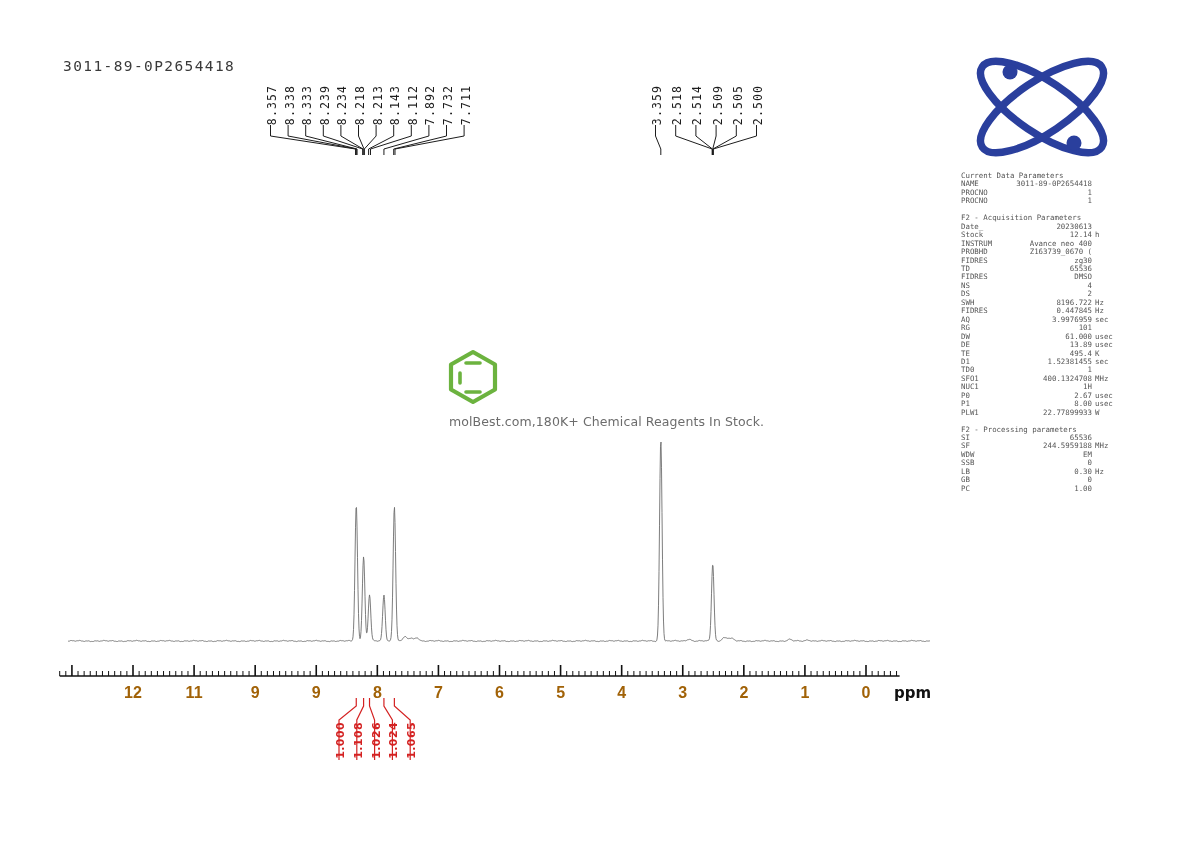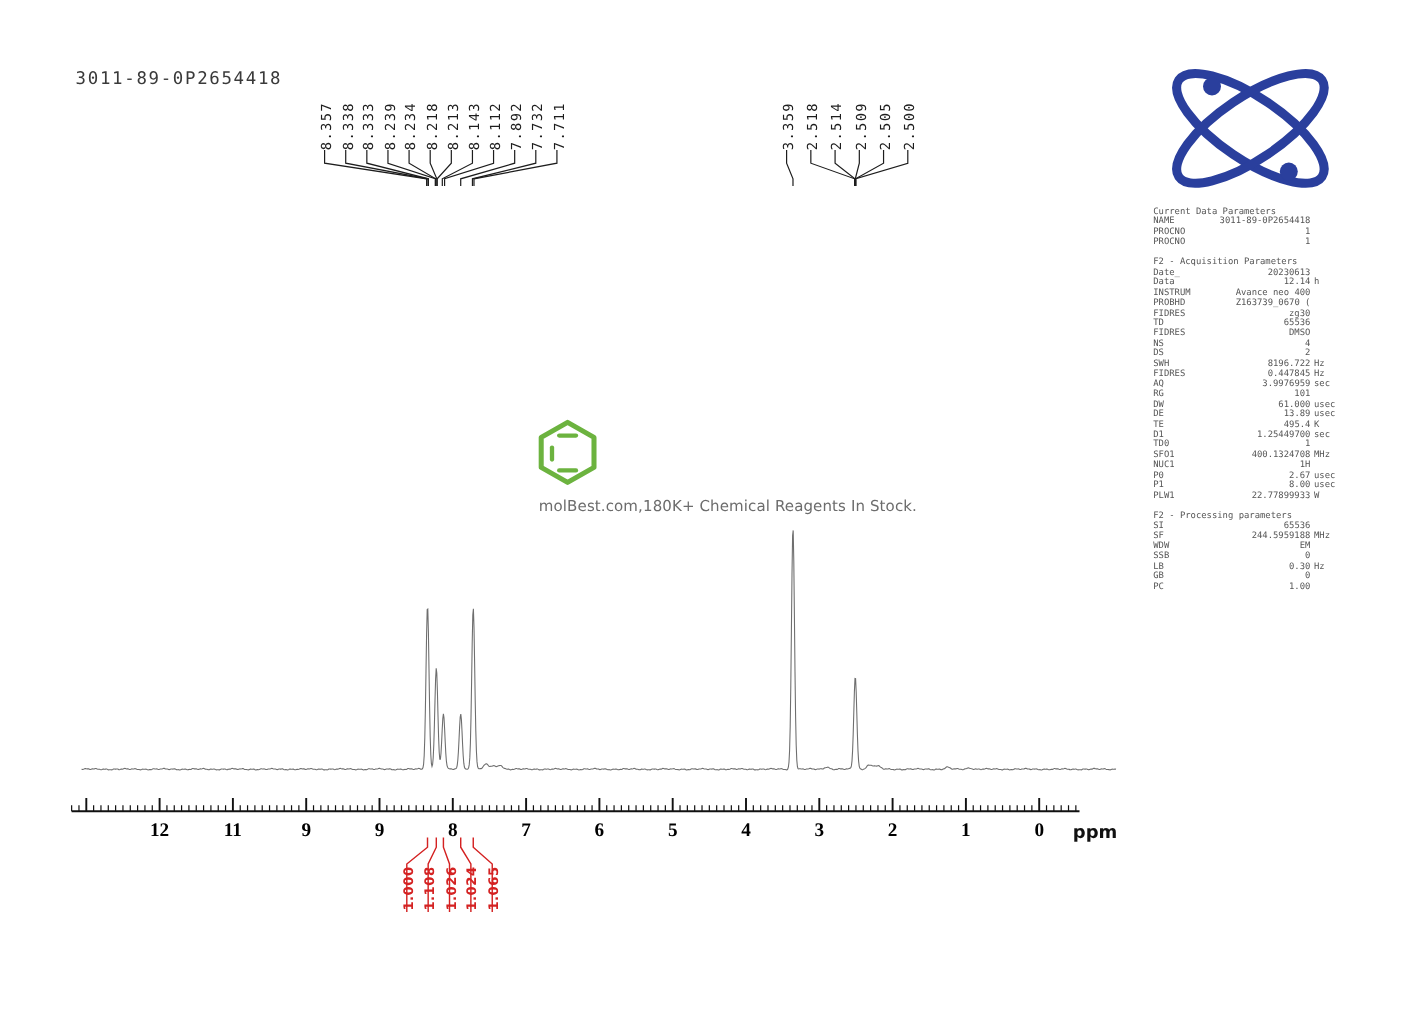--- a/index.html
+++ b/index.html
@@ -59,22 +59,22 @@
     font-family:"DejaVu Sans",sans-serif;font-size:12.5px;
     color:#6c6c6c;white-space:nowrap;letter-spacing:0.1px;
   }
 
   
   #spectrum{left:0;top:0;width:1190px;height:842px;pointer-events:none;}
 
   
   #axis-area{left:0;top:0;width:1190px;height:842px;}
   .axis-num{
-    position:absolute;font-family:Liberation Serif, serif;font-weight:bold;
-    font-size:16px;color:#000000;transform:translateX(-50%);white-space:nowrap;
+    position:absolute;font-family:Liberation Sans, sans-serif;font-weight:bold;
+    font-size:16px;color:#a16207;transform:translateX(-50%);white-space:nowrap;
   }
   #axis-unit{
     position:absolute;left:894px;top:684px;
     font-family:"DejaVu Sans",sans-serif;font-weight:bold;font-size:15px;color:#111;
   }
 
   
   .integ-label{
     position:absolute;bottom:0;
     writing-mode:vertical-rl;transform:rotate(180deg);
@@ -147,36 +147,36 @@
   <div class="param-head">Current Data Parameters</div>
   <div id="param-sec1">
       <div class="param-row"><span class="param-key">NAME</span><span class="param-val">3011-89-0P2654418</span><span class="param-unit"></span></div>
       <div class="param-row"><span class="param-key">PROCNO</span><span class="param-val">1</span><span class="param-unit"></span></div>
       <div class="param-row"><span class="param-key">PROCNO</span><span class="param-val">1</span><span class="param-unit"></span></div>
     </div>
   <div class="param-gap"></div>
   <div class="param-head">F2 - Acquisition Parameters</div>
   <div id="param-sec2">
       <div class="param-row"><span class="param-key">Date_</span><span class="param-val">20230613</span><span class="param-unit"></span></div>
-      <div class="param-row"><span class="param-key">Data</span><span class="param-val">12.14</span><span class="param-unit">h</span></div>
+      <div class="param-row"><span class="param-key">Stock</span><span class="param-val">12.14</span><span class="param-unit">h</span></div>
       <div class="param-row"><span class="param-key">INSTRUM</span><span class="param-val">Avance neo 400</span><span class="param-unit"></span></div>
       <div class="param-row"><span class="param-key">PROBHD</span><span class="param-val">Z163739_0670 (</span><span class="param-unit"></span></div>
       <div class="param-row"><span class="param-key">FIDRES</span><span class="param-val">zg30</span><span class="param-unit"></span></div>
       <div class="param-row"><span class="param-key">TD</span><span class="param-val">65536</span><span class="param-unit"></span></div>
       <div class="param-row"><span class="param-key">FIDRES</span><span class="param-val">DMSO</span><span class="param-unit"></span></div>
       <div class="param-row"><span class="param-key">NS</span><span class="param-val">4</span><span class="param-unit"></span></div>
       <div class="param-row"><span class="param-key">DS</span><span class="param-val">2</span><span class="param-unit"></span></div>
       <div class="param-row"><span class="param-key">SWH</span><span class="param-val">8196.722</span><span class="param-unit">Hz</span></div>
       <div class="param-row"><span class="param-key">FIDRES</span><span class="param-val">0.447845</span><span class="param-unit">Hz</span></div>
       <div class="param-row"><span class="param-key">AQ</span><span class="param-val">3.9976959</span><span class="param-unit">sec</span></div>
       <div class="param-row"><span class="param-key">RG</span><span class="param-val">101</span><span class="param-unit"></span></div>
       <div class="param-row"><span class="param-key">DW</span><span class="param-val">61.000</span><span class="param-unit">usec</span></div>
       <div class="param-row"><span class="param-key">DE</span><span class="param-val">13.89</span><span class="param-unit">usec</span></div>
       <div class="param-row"><span class="param-key">TE</span><span class="param-val">495.4</span><span class="param-unit">K</span></div>
-      <div class="param-row"><span class="param-key">D1</span><span class="param-val">1.25449700</span><span class="param-unit">sec</span></div>
+      <div class="param-row"><span class="param-key">D1</span><span class="param-val">1.52381455</span><span class="param-unit">sec</span></div>
       <div class="param-row"><span class="param-key">TD0</span><span class="param-val">1</span><span class="param-unit"></span></div>
       <div class="param-row"><span class="param-key">SFO1</span><span class="param-val">400.1324708</span><span class="param-unit">MHz</span></div>
       <div class="param-row"><span class="param-key">NUC1</span><span class="param-val">1H</span><span class="param-unit"></span></div>
       <div class="param-row"><span class="param-key">P0</span><span class="param-val">2.67</span><span class="param-unit">usec</span></div>
       <div class="param-row"><span class="param-key">P1</span><span class="param-val">8.00</span><span class="param-unit">usec</span></div>
       <div class="param-row"><span class="param-key">PLW1</span><span class="param-val">22.77899933</span><span class="param-unit">W</span></div>
     </div>
   <div class="param-gap"></div>
   <div class="param-head">F2 - Processing parameters</div>
   <div id="param-sec3">

